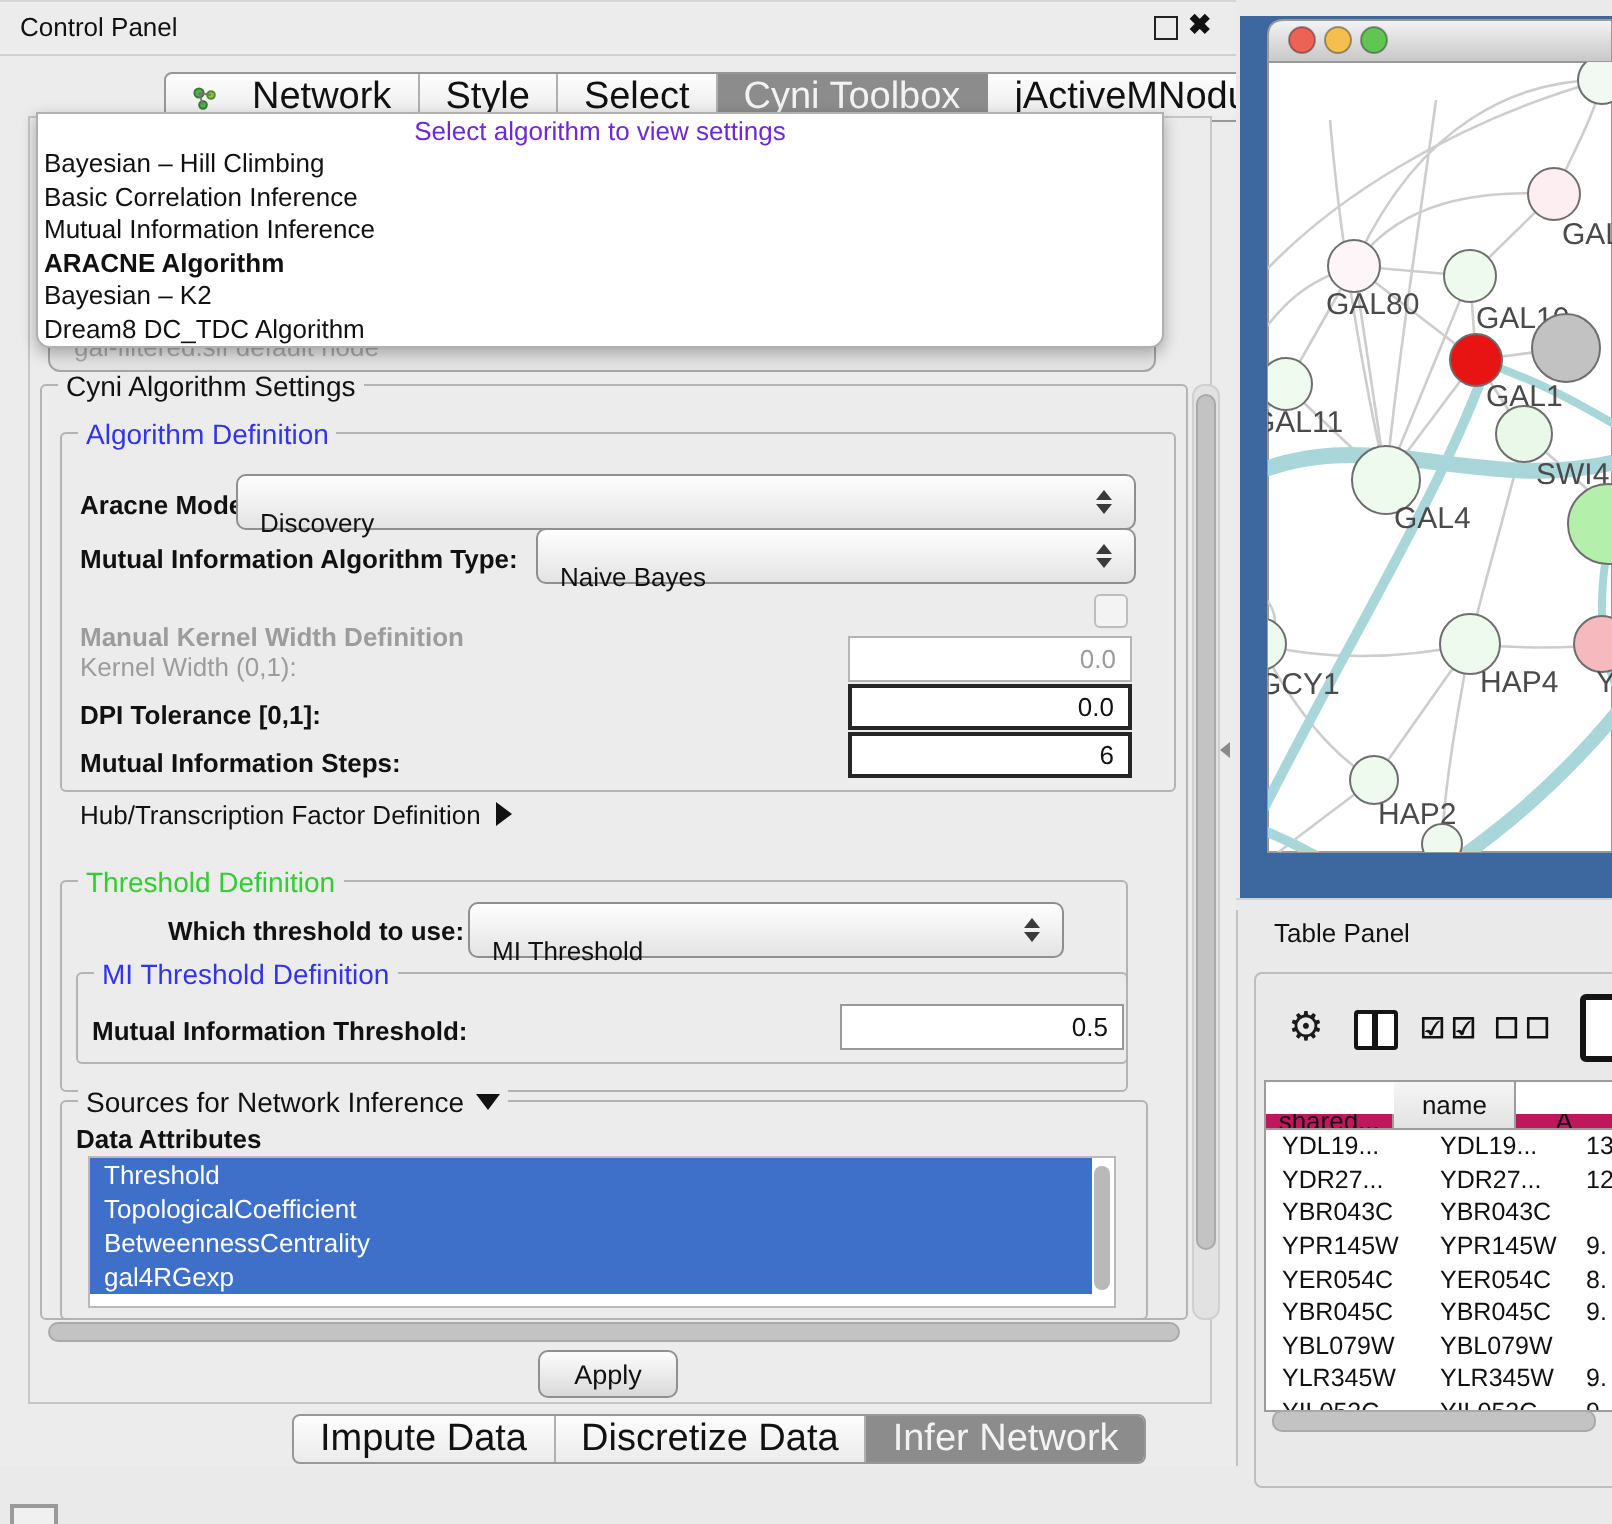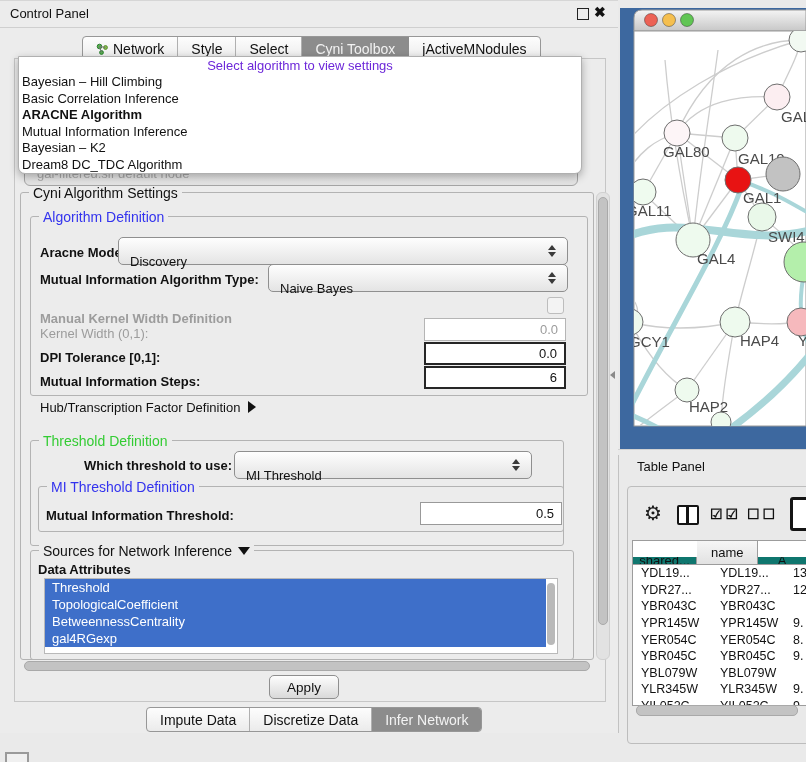--- a/index.html
+++ b/index.html
@@ -15,21 +15,21 @@
   
   #control-window{left:0;top:6;width:618px;height:732px;background:#ececec;
                   border-right:1px solid #c2c2c2;border-top:1px solid #d6d6d6;}
   #cp-titlebar{position:absolute;left:0;top:0;width:618px;height:26px;border-bottom:1px solid #cfcfcf;}
   #cp-title{position:absolute;left:10px;top:5px;font-size:13px;}
   #cp-float{position:absolute;left:577px;top:7px;width:10px;height:10px;border:1.5px solid #222;background:#ececec;}
   #cp-close{position:absolute;left:594px;top:3px;font-size:14px;font-weight:bold;}
 
   .tabgroup{position:absolute;display:flex;height:23px;border:1px solid #979797;border-radius:4px;
             background:linear-gradient(#fdfdfd,#ebebeb);overflow:hidden;}
-  .tab{display:flex;align-items:center;gap:5px;padding:0 13px;font-size:14px;border-right:1px solid #b0b0b0;justify-content:space-between;}
+  .tab{display:flex;align-items:center;gap:18px;padding:0 13px;font-size:19px;border-right:1px solid #b0b0b0;justify-content:space-between;}
   .tab:last-child{border-right:none;}
   .tab.sel{background:#8c8c8c;color:#f3f3f3;border-right-color:#8c8c8c;}
   .tabicon{display:flex;align-items:center;}
 
   #inner-panel{left:14px;top:58px;width:590px;height:642px;border:1px solid #c6c6c6;background:#ececec;}
 
   
   #algo-popup{left:18px;top:56px;width:562px;height:116px;background:#fff;border:1px solid #b0b0b0;
               border-radius:0 0 7px 7px;box-shadow:0 3px 8px rgba(0,0,0,.3);z-index:30;font-size:13px;overflow:hidden;}
   .ph{color:#6d28d9;text-align:center;height:17px;line-height:17px;}
@@ -81,21 +81,21 @@
   #colicon{left:677px;top:505px;width:18px;height:16px;border:2.5px solid #141414;border-radius:2px;background:#fff;}
   #colicon div{position:absolute;left:7px;top:0;width:2.5px;height:16px;background:#141414;}
   #chkboxes{left:710px;top:506px;font-size:14px;font-weight:bold;letter-spacing:3px;}
   #unchkboxes{left:747px;top:506px;font-size:14px;font-weight:bold;letter-spacing:3px;}
   #docicon{left:790px;top:497px;width:24px;height:28px;border:3px solid #141414;border-radius:3px;background:#fff;}
 
   #tbl{left:632px;top:540px;width:174px;border:1px solid #9c9c9c;border-right:none;background:#fff;}
   #tbl-head{display:flex;height:23px;border-bottom:1px solid #9c9c9c;}
   .hc{display:flex;align-items:center;justify-content:center;font-size:13px;box-sizing:border-box;
       border-right:1px solid #9c9c9c;overflow:hidden;white-space:nowrap;}
-  .hc.selcol{background:#0f766e;margin-top:16px;}
+  .hc.selcol{background:#be185d;margin-top:16px;}
   .hc.plain{background:linear-gradient(#f6f6f6,#e2e2e2);}
   #tbl-rows{height:140px;overflow:hidden;}
   .trow{display:flex;height:16.6px;align-items:center;font-size:12.5px;white-space:nowrap;}
   .tc{box-sizing:border-box;overflow:hidden;}
   .tc1{width:79px;padding-left:8px;}
   .tc2{width:75px;padding-left:8px;}
   .tc3{width:20px;padding-left:6px;}
   #tbl-hscroll{left:633px;top:704px;width:172px;height:12px;}
   #grip{left:5px;top:752px;width:20px;height:14px;border:2px solid #9a9a9a;background:#f0f0f0;}
   #split-arrow{left:610px;top:371px;width:0;height:0;border-top:4px solid transparent;border-bottom:4px solid transparent;border-right:5px solid #8a8a8a;}
@@ -144,22 +144,22 @@
 
   <div class="abs" id="bg-combo">
     <span>gal-filtered.sif default node</span>
   </div>
 
   <div class="abs" id="algo-popup">
     <div class="ph">Select algorithm to view settings</div>
     <div id="algo-items">
         <div class="pitem">Bayesian – Hill Climbing</div>
         <div class="pitem">Basic Correlation Inference</div>
+        <div class="pitem">Mutual Information Inference</div>
         <div class="pitem b">ARACNE Algorithm</div>
-        <div class="pitem">Mutual Information Inference</div>
         <div class="pitem">Bayesian – K2</div>
         <div class="pitem">Dream8 DC_TDC Algorithm</div>
       </div>
   </div>
 
   <div class="gbox" style="left:20px;top:192px;width:572px;height:466px;">
     <div class="glabel">Cyni Algorithm Settings</div>
   </div>
 
   <div class="gbox" style="left:30px;top:216px;width:556px;height:178px;">

